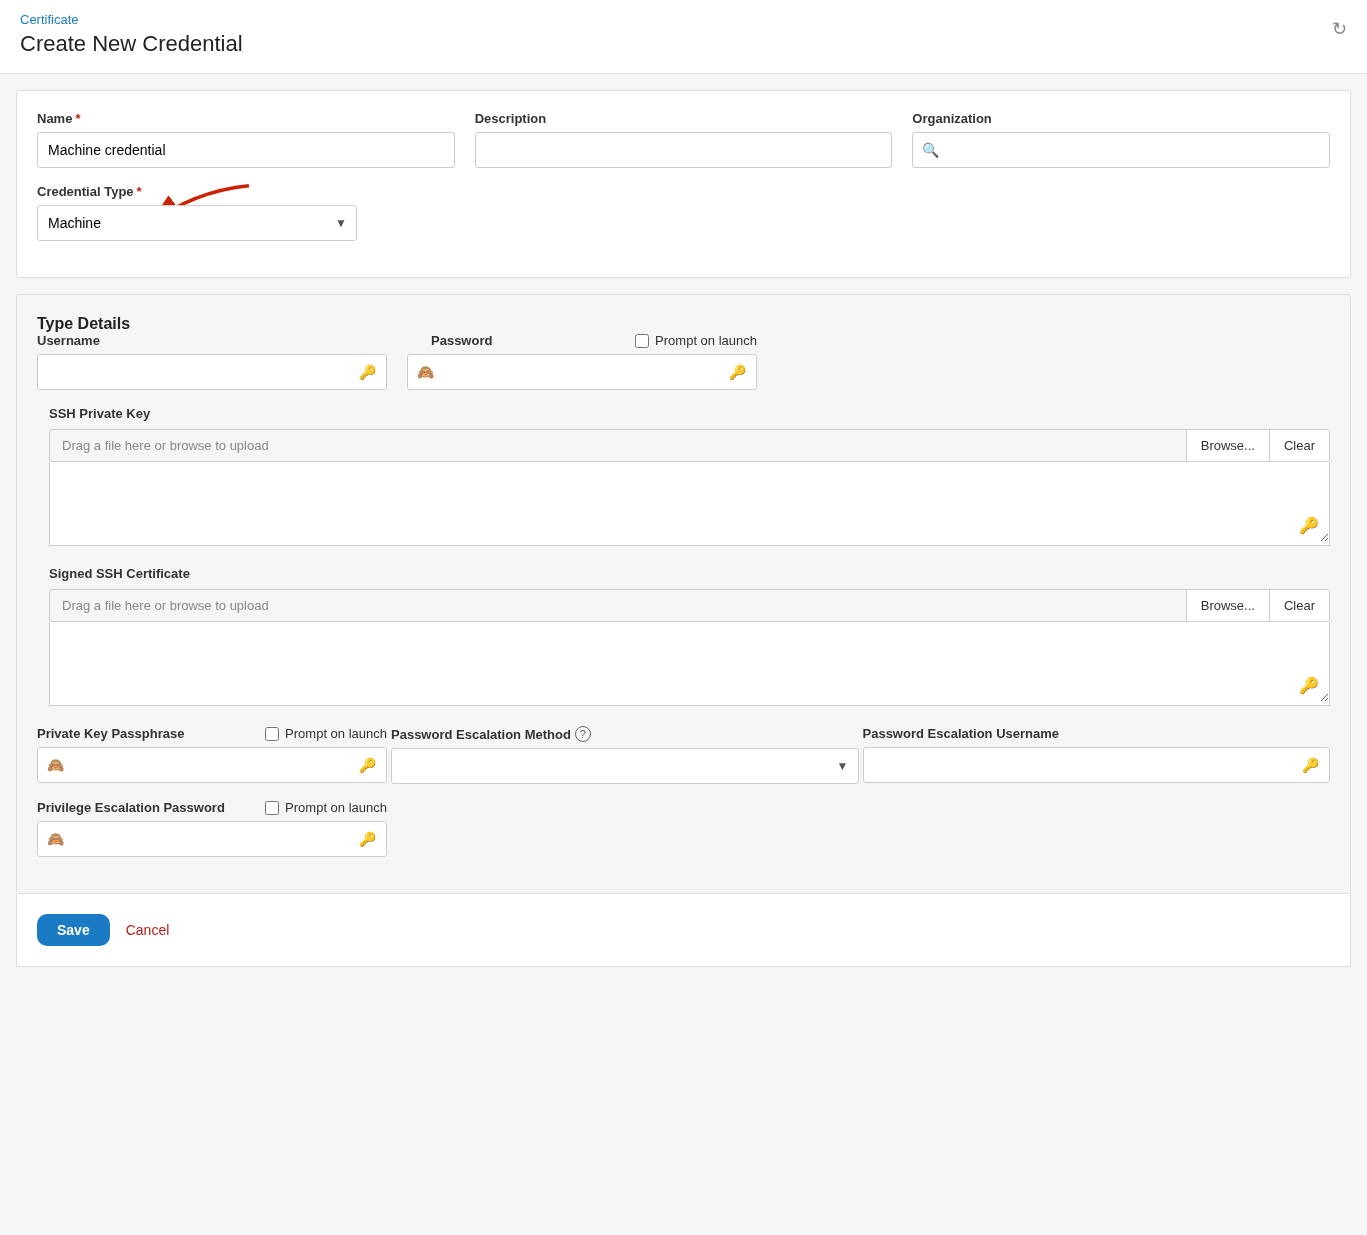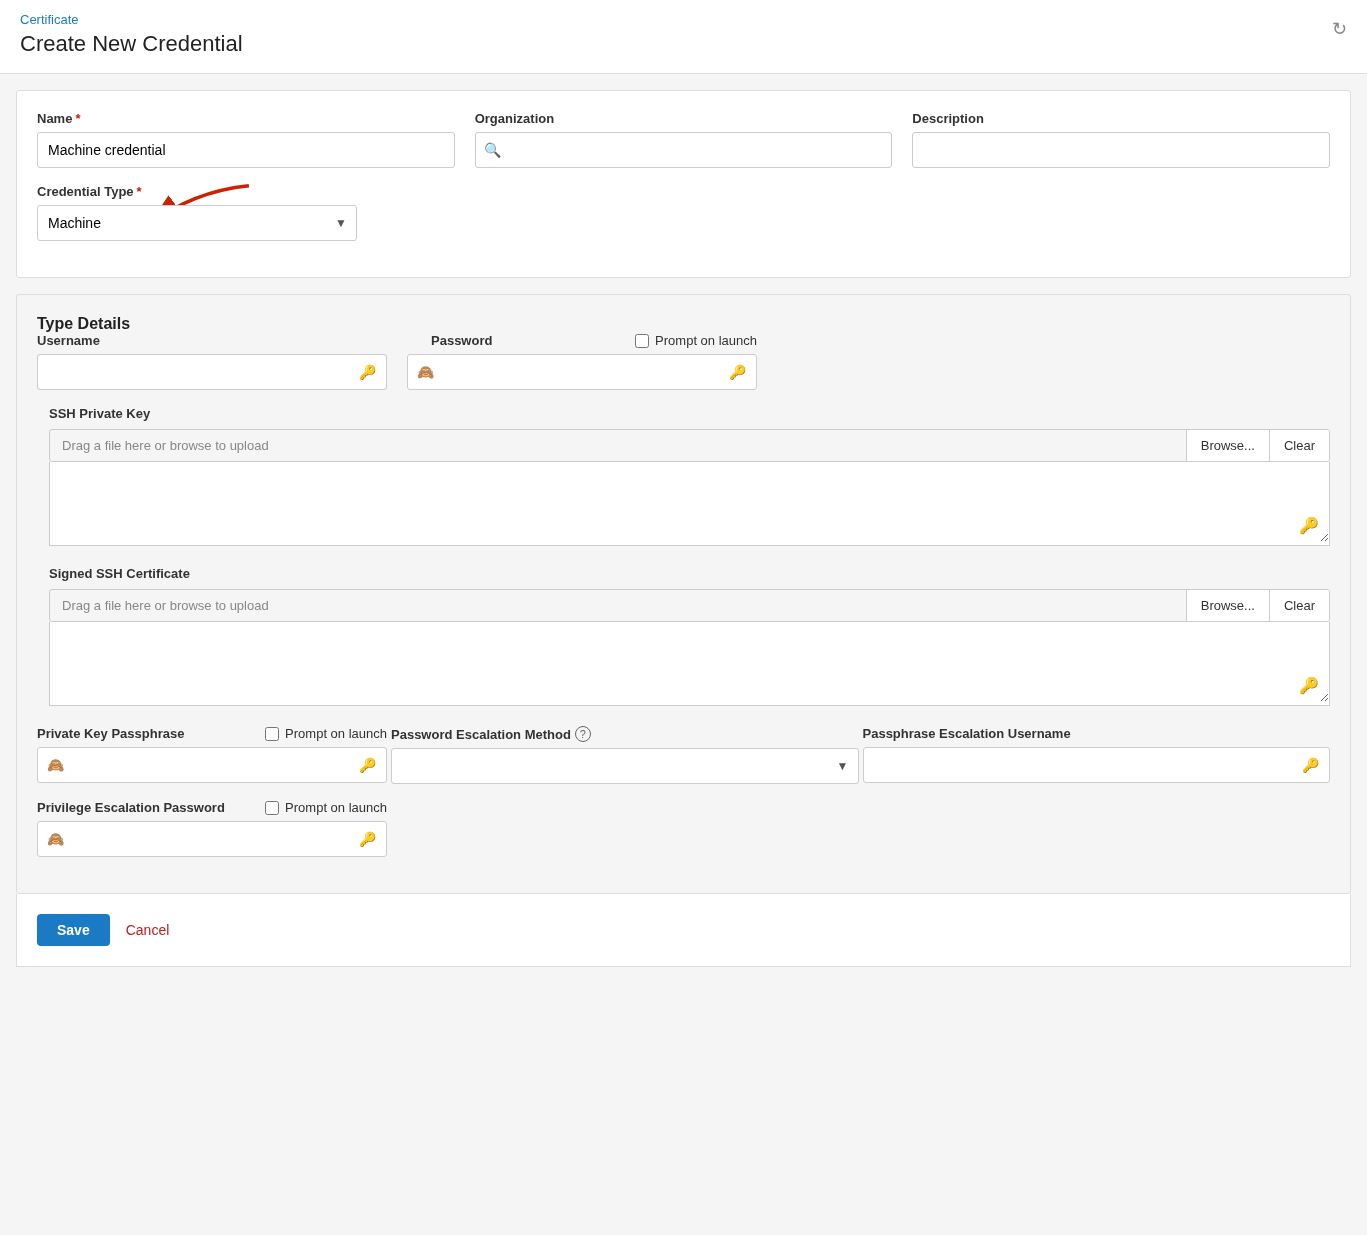--- a/index.html
+++ b/index.html
@@ -259,21 +259,21 @@
       padding: 20px;
       display: flex;
       align-items: center;
       gap: 16px;
     }
 
     .save-btn {
       background: #1a7bc4;
       color: #fff;
       border: none;
-      border-radius: 4px;
+      border-radius: 10px;
       padding: 8px 20px;
       font-size: 14px;
       font-weight: 600;
       cursor: pointer;
     }
 
     .cancel-link {
       color: #b91c1c;
       font-size: 14px;
       cursor: pointer;
@@ -330,29 +330,29 @@
   <div class="form-card">
 
     <div class="form-row">
       <div class="form-group">
         <div class="form-label">
           <span>Name</span><span class="required-star">*</span>
         </div>
         <input type="text" class="form-input" value="Machine credential" style="">
       </div>
       <div class="form-group">
+        <div class="form-label">Description</div>
+        <input type="text" class="form-input" style="">
+      </div>
+      <div class="form-group">
         <div class="form-label">Organization</div>
         <div class="org-input-wrapper">
           <span class="search-icon-inner">🔍</span>
           <input type="text" class="form-input" style="">
         </div>
-      </div>
-      <div class="form-group">
-        <div class="form-label">Description</div>
-        <input type="text" class="form-input" style="">
       </div>
     </div>
 
     <div class="form-row">
       <div class="form-group" style="max-width: 320px;">
         <div class="form-label">
           <span>Credential Type</span><span class="required-star">*</span>
         </div>
         <div class="select-wrapper">
           <select>
@@ -443,21 +443,21 @@
           <select>
             <option value=""></option>
             <option value="sudo">sudo</option>
             <option value="su">su</option>
             <option value="pbrun">pbrun</option>
           </select>
           <span class="chevron-icon">▼</span>
         </div>
       </div>
       <div class="form-group">
-        <div class="form-label">Passphrase Escalation Username</div>
+        <div class="form-label">Password Escalation Username</div>
         <div class="input-with-icon">
           <input type="text" class="form-input" style="">
           <span class="key-icon">🔑</span>
         </div>
       </div>
     </div>
 
     <div class="two-col-row">
       <div class="form-group" style="max-width: 350px;">
         <div style="display:flex; justify-content: space-between; align-items: flex-end; margin-bottom:6px;">

